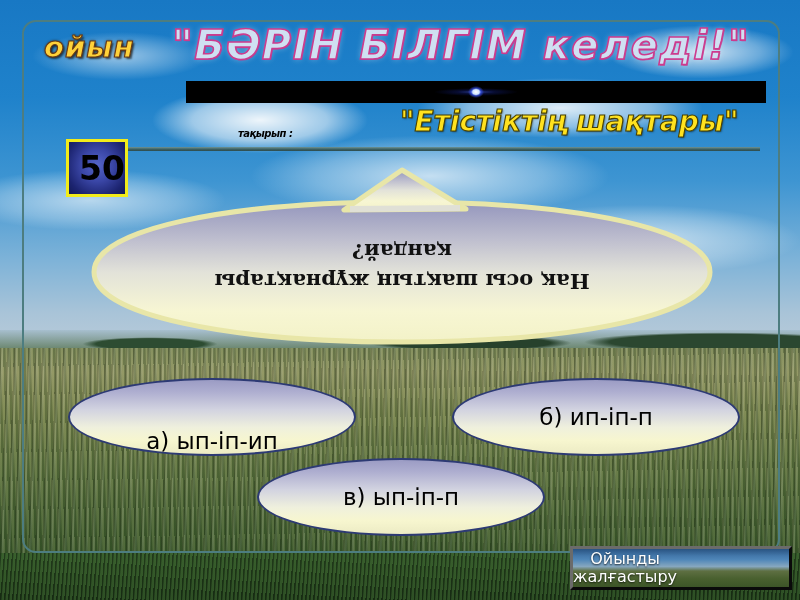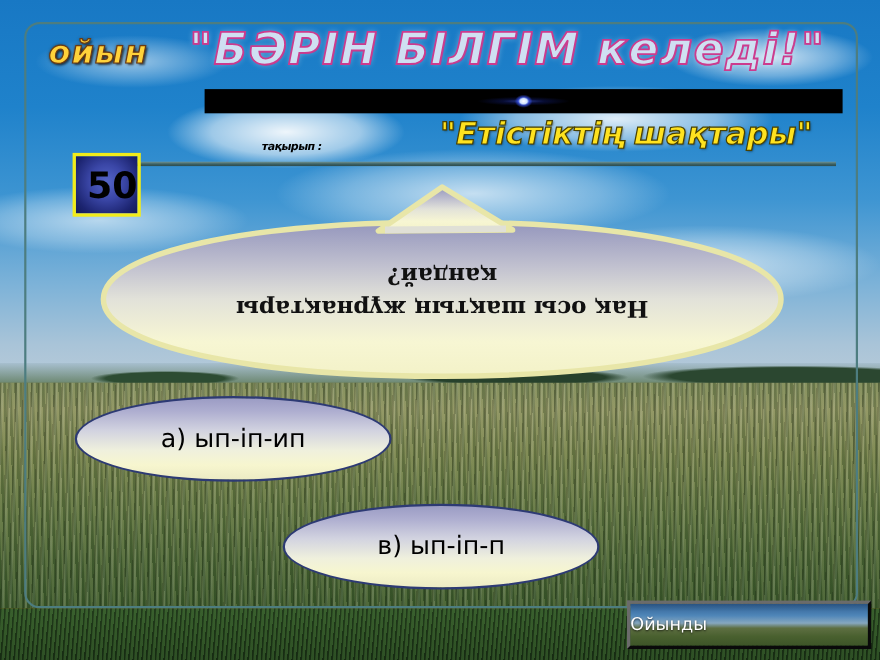--- a/index.html
+++ b/index.html
@@ -194,21 +194,21 @@
     border: 2px solid #2d3a74;
     background: linear-gradient(180deg, #9b9cc4 0%, #aeaed0 16%, #d2d3e0 40%, #eff0dd 64%, #f7f6cf 82%, #ecebc4 100%);
     box-sizing: border-box;
   }
   .answer span {
     font-family: "DejaVu Sans", sans-serif;
     font-size: 23px;
     color: #000;
     white-space: nowrap;
   }
-  .answer-a { left: 68px; top: 360px; width: 288px; height: 78px; }
+  .answer-a { left: 68px; top: 378px; width: 288px; height: 78px; align-items: flex-end; }
   .answer-b { left: 452px; top: 378px; width: 288px; height: 78px; }
   .answer-c { left: 257px; top: 458px; width: 288px; height: 78px; }
 
   
   .continue-btn {
     position: absolute;
     left: 570px; top: 546px;
     width: 222px; height: 44px;
     border: 3px solid;
     border-color: #6b6b6b #0a0a0a #0a0a0a #6b6b6b;
@@ -278,21 +278,24 @@
     </svg>
     <div class="qc-text">
       <div>Нақ осы шақтың жұрнақтары</div>
       <div>қандай?</div>
     </div>
   </div>
 
   <div class="answer answer-a">
     <span>а) ып-іп-ип</span>
   </div>
+  <div class="answer answer-b">
+    <span>б) ип-іп-п</span>
+  </div>
   <div class="answer answer-c">
     <span>в) ып-іп-п</span>
   </div>
 
   <div class="continue-btn">
-    <span><span>Ойынды</span><br></span>
+    <span><span>Ойынды</span><br><span>жалғастыру</span></span>
   </div>
 
 </div>
 
 </body></html>

